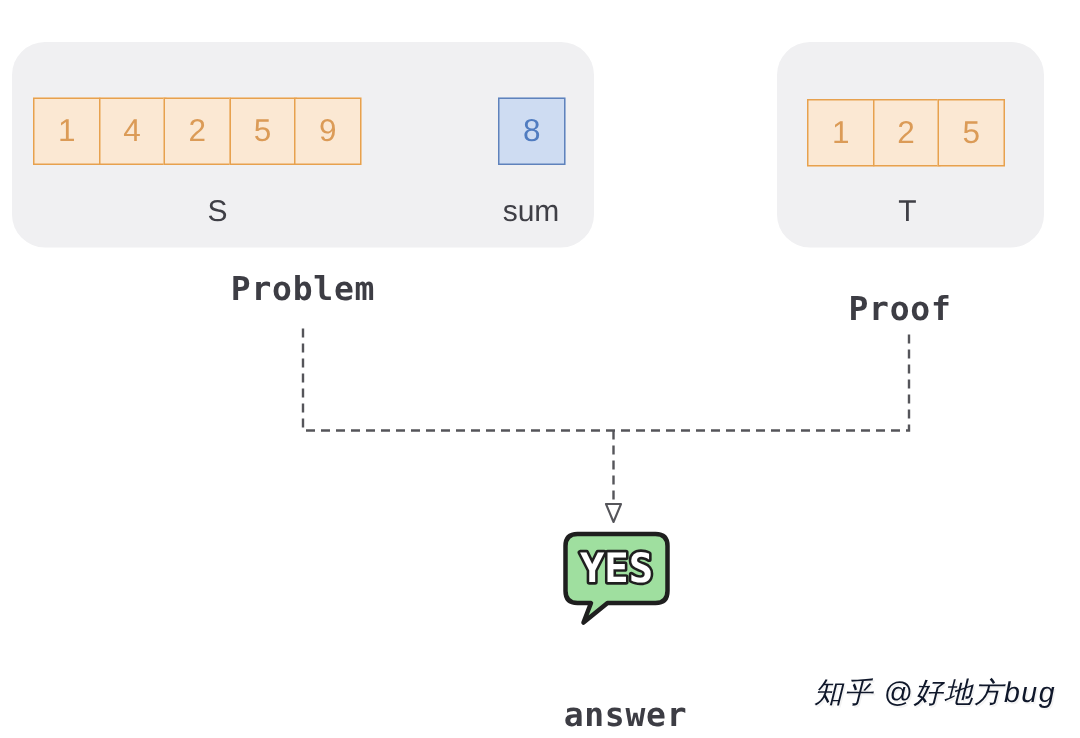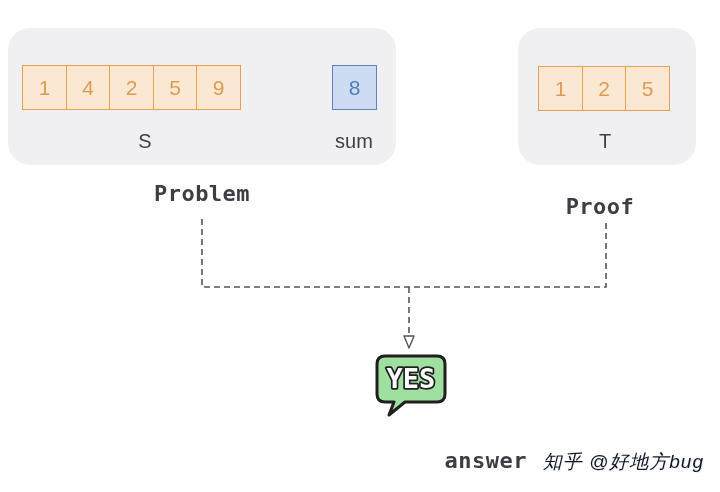--- a/index.html
+++ b/index.html
@@ -62,21 +62,21 @@
   <div class="cells" style="left:20px;top:38px;">
     <div class="cell cell-orange">1</div>
     <div class="cell cell-orange">2</div>
     <div class="cell cell-orange">5</div>
   </div>
   <div class="axis-label" style="left:-23px;top:102px;width:220px;">T</div>
 </div>
 
 <div class="caption" style="left:92px;top:181px;">Problem</div>
 <div class="caption" style="left:490px;top:194px;">Proof</div>
-<div class="caption" style="left:307px;top:448px;text-align:right;">answer</div>
+<div class="caption" style="left:307px;top:465px;">answer</div>
 
 <svg class="connector-svg" viewBox="0 0 720 492">
   <path d="M202,219 L202,287 L606,287 L606,219" fill="none" stroke="#55555A" stroke-width="1.6" stroke-dasharray="6 4"></path>
   <path d="M409,287 L409,335" fill="none" stroke="#55555A" stroke-width="1.6" stroke-dasharray="6 4"></path>
   <path d="M409,348 L404,336 L414,336 Z" fill="#ffffff" stroke="#55555A" stroke-width="1.4" stroke-linejoin="round"></path>
 </svg>
 
 <svg class="bubble-svg" viewBox="0 0 82 64">
   <path d="M11,3 H63 Q71,3 71,11 V41 Q71,49 63,49 H31 L15,62 L20,49 H11 Q3,49 3,41 V11 Q3,3 11,3 Z" fill="#9FDF9F" stroke="#1F1F1F" stroke-width="3" stroke-linejoin="round"></path>
   <text x="37" y="35" text-anchor="middle" font-family="DejaVu Sans Mono, monospace" font-weight="700" font-size="27" fill="#ffffff" stroke="#1F1F1F" stroke-width="3.5" paint-order="stroke" stroke-linejoin="round">YES</text>

